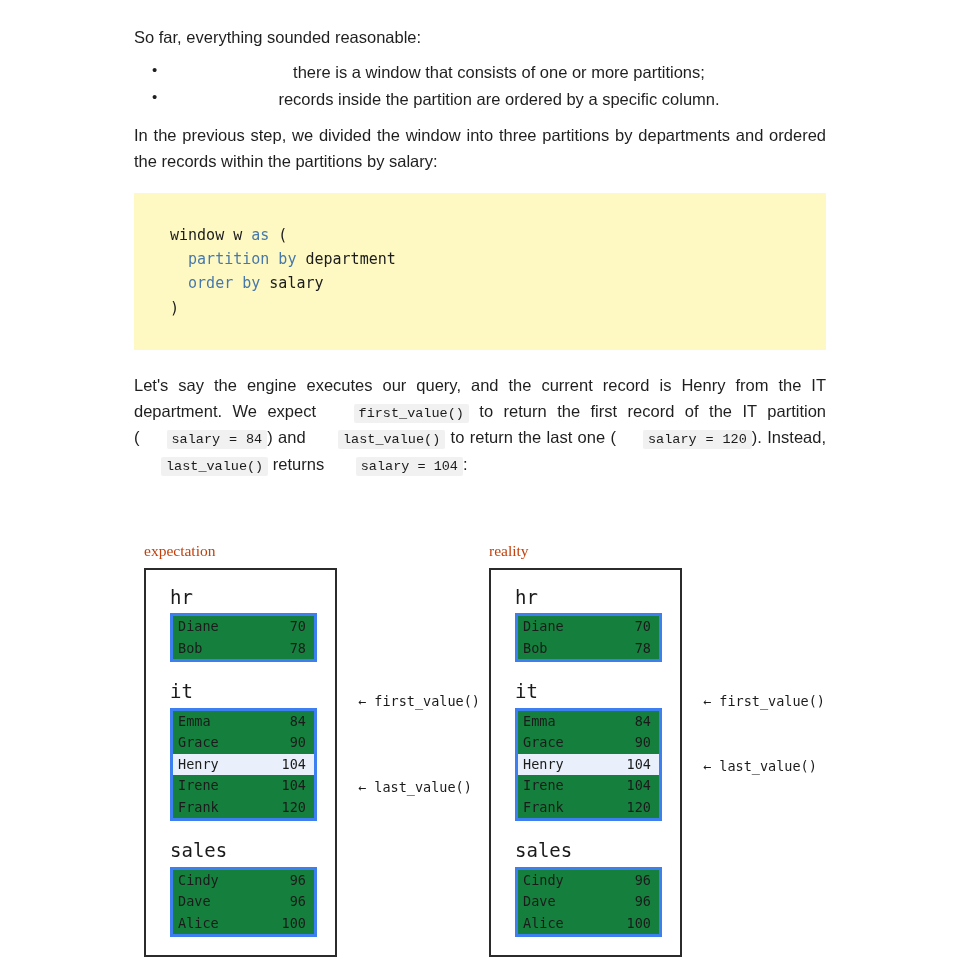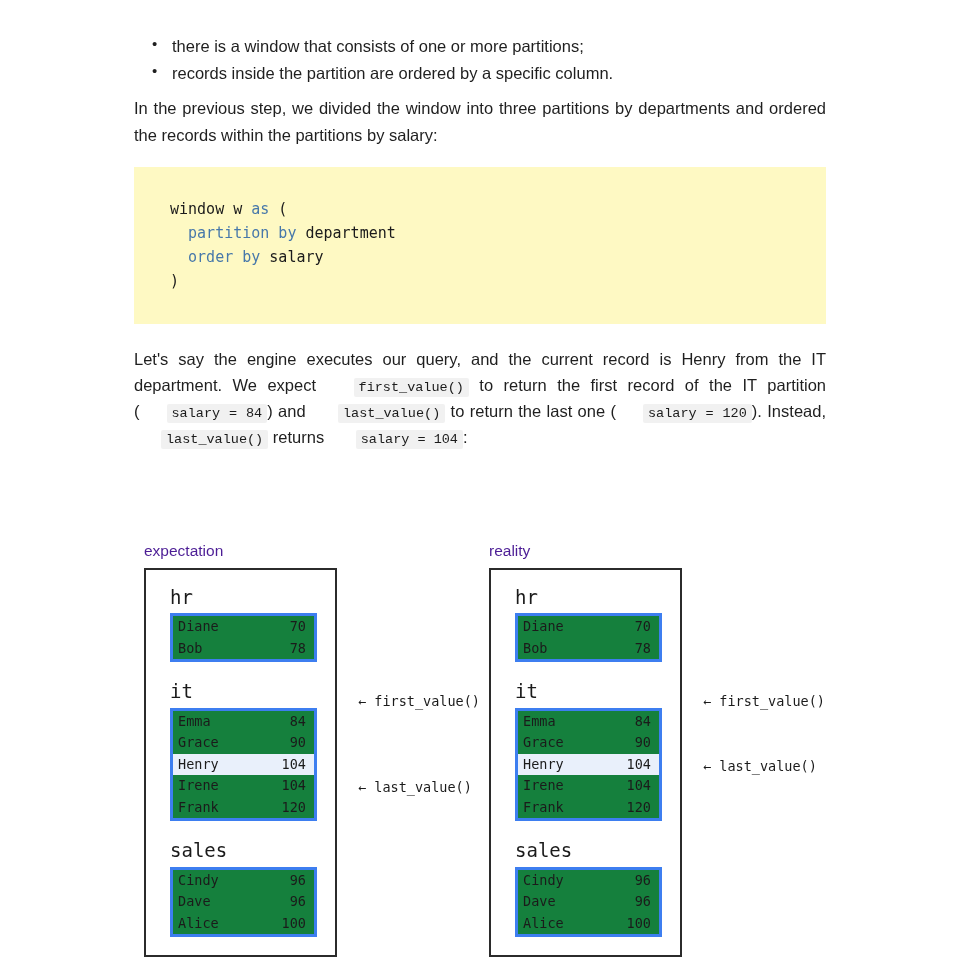--- a/index.html
+++ b/index.html
@@ -50,20 +50,21 @@
   ul.bullets {
     margin: 9px 0 9px 0;
     padding-left: 38px;
     list-style: none;
   }
   ul.bullets li {
     font-size: 16.5px;
     line-height: 1.62;
     position: relative;
     color: #1f1f1f;
+    text-align: center;
   }
   ul.bullets li::before {
     content: "\2022";
     position: absolute;
     left: -20px;
     top: -1px;
     font-size: 15px;
   }
 
   .spacer-a { height: 17px; }
@@ -105,23 +106,23 @@
   .panel {
     position: absolute;
     top: 0;
   }
   .panel.expectation { left: 10px; }
   .panel.reality { left: 355px; }
 
   .panel-label {
     font-size: 15.5px;
     line-height: 1;
-    color: #4c1d95;
+    color: #c2410c;
     margin-bottom: 9px;
-    font-family: Liberation Sans, sans-serif;
+    font-family: Liberation Serif, serif;
   }
 
   .window-box {
     border: 2px solid #2b2b2b;
     width: 193px;
     box-sizing: border-box;
     padding: 14px 0 18px 0;
     background: #ffffff;
   }
 
@@ -172,20 +173,21 @@
   }
 </style>
 </head>
 <body>
 
 <div class="page">
 
   <div class="content">
 
 
+    <p class="para">So far, everything sounded reasonable:</p>
 
     <ul class="bullets">
       <li>there is a window that consists of one or more partitions;</li>
       <li>records inside the partition are ordered by a specific column.</li>
     </ul>
 
     <p class="para justified">In the previous step, we divided the window into three partitions by departments and ordered the records within the partitions by salary:</p>
 
     <div class="spacer-a"></div>
 

